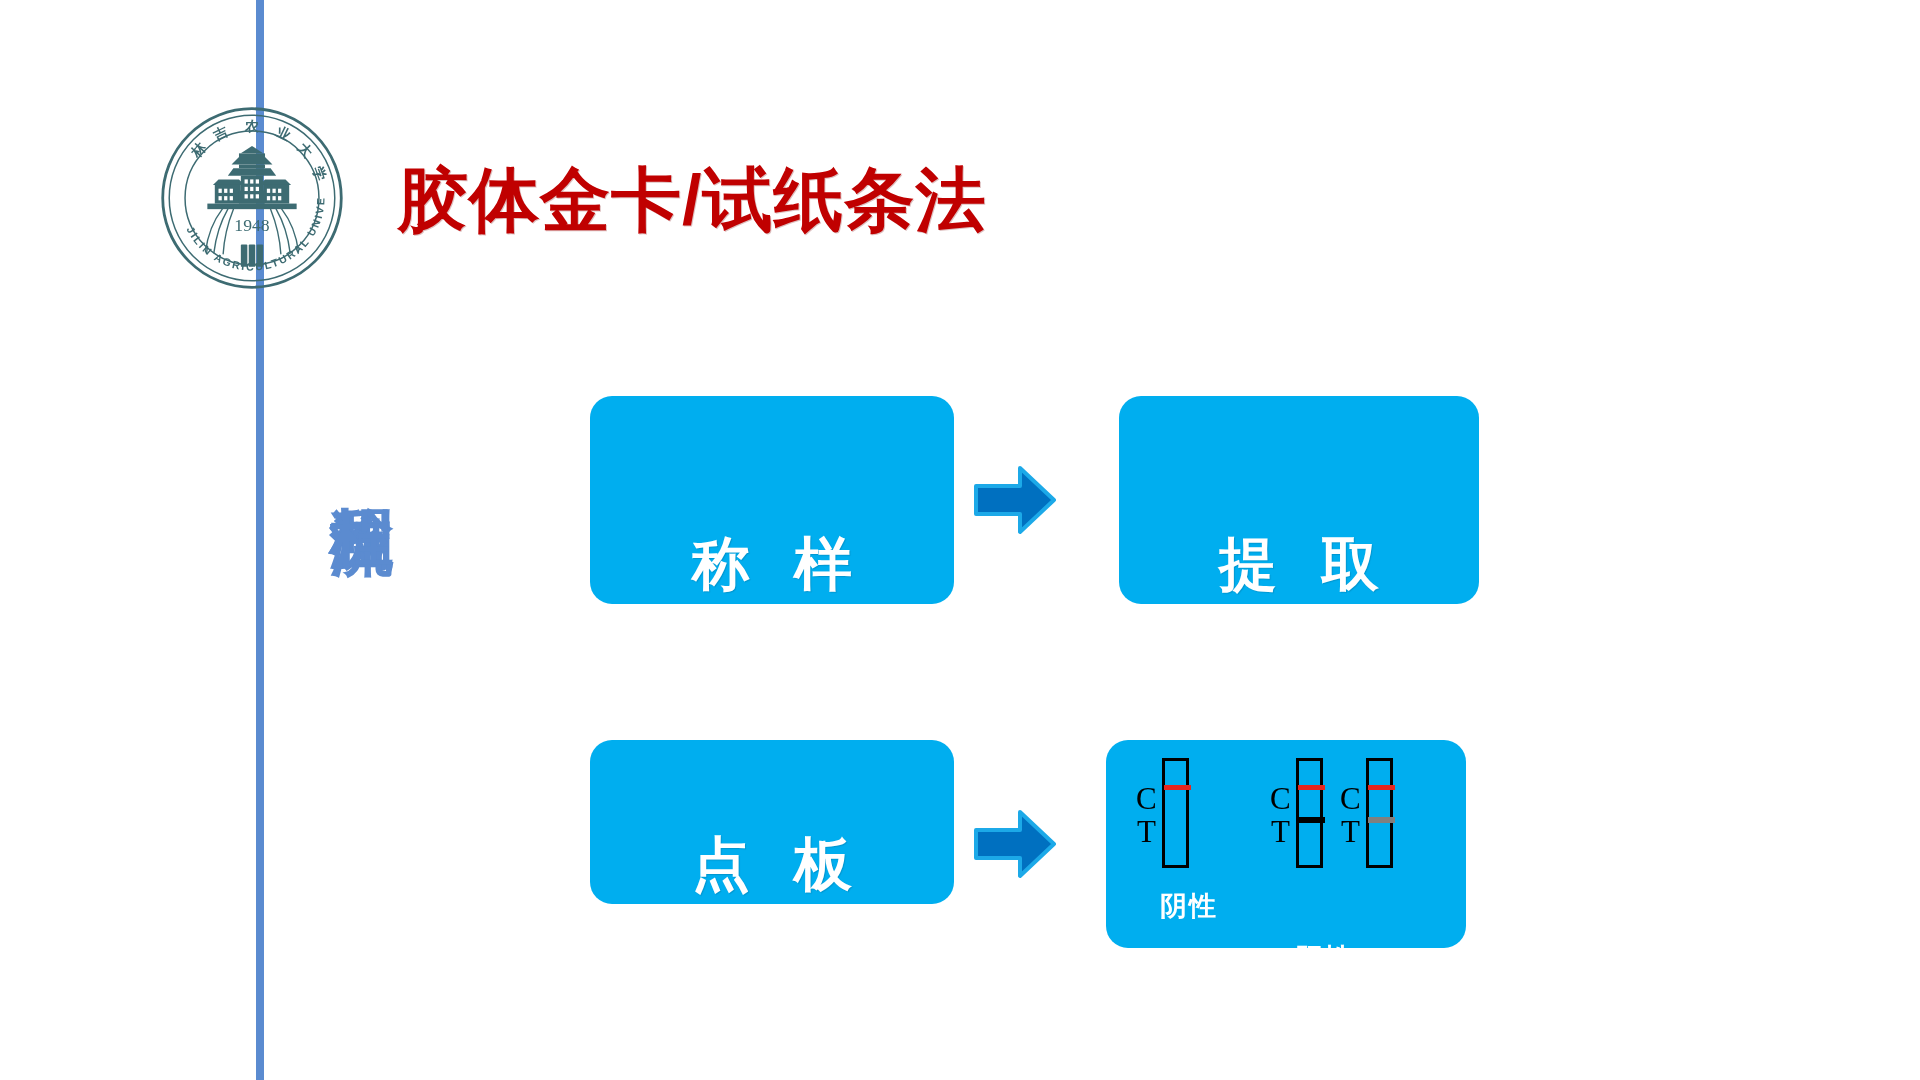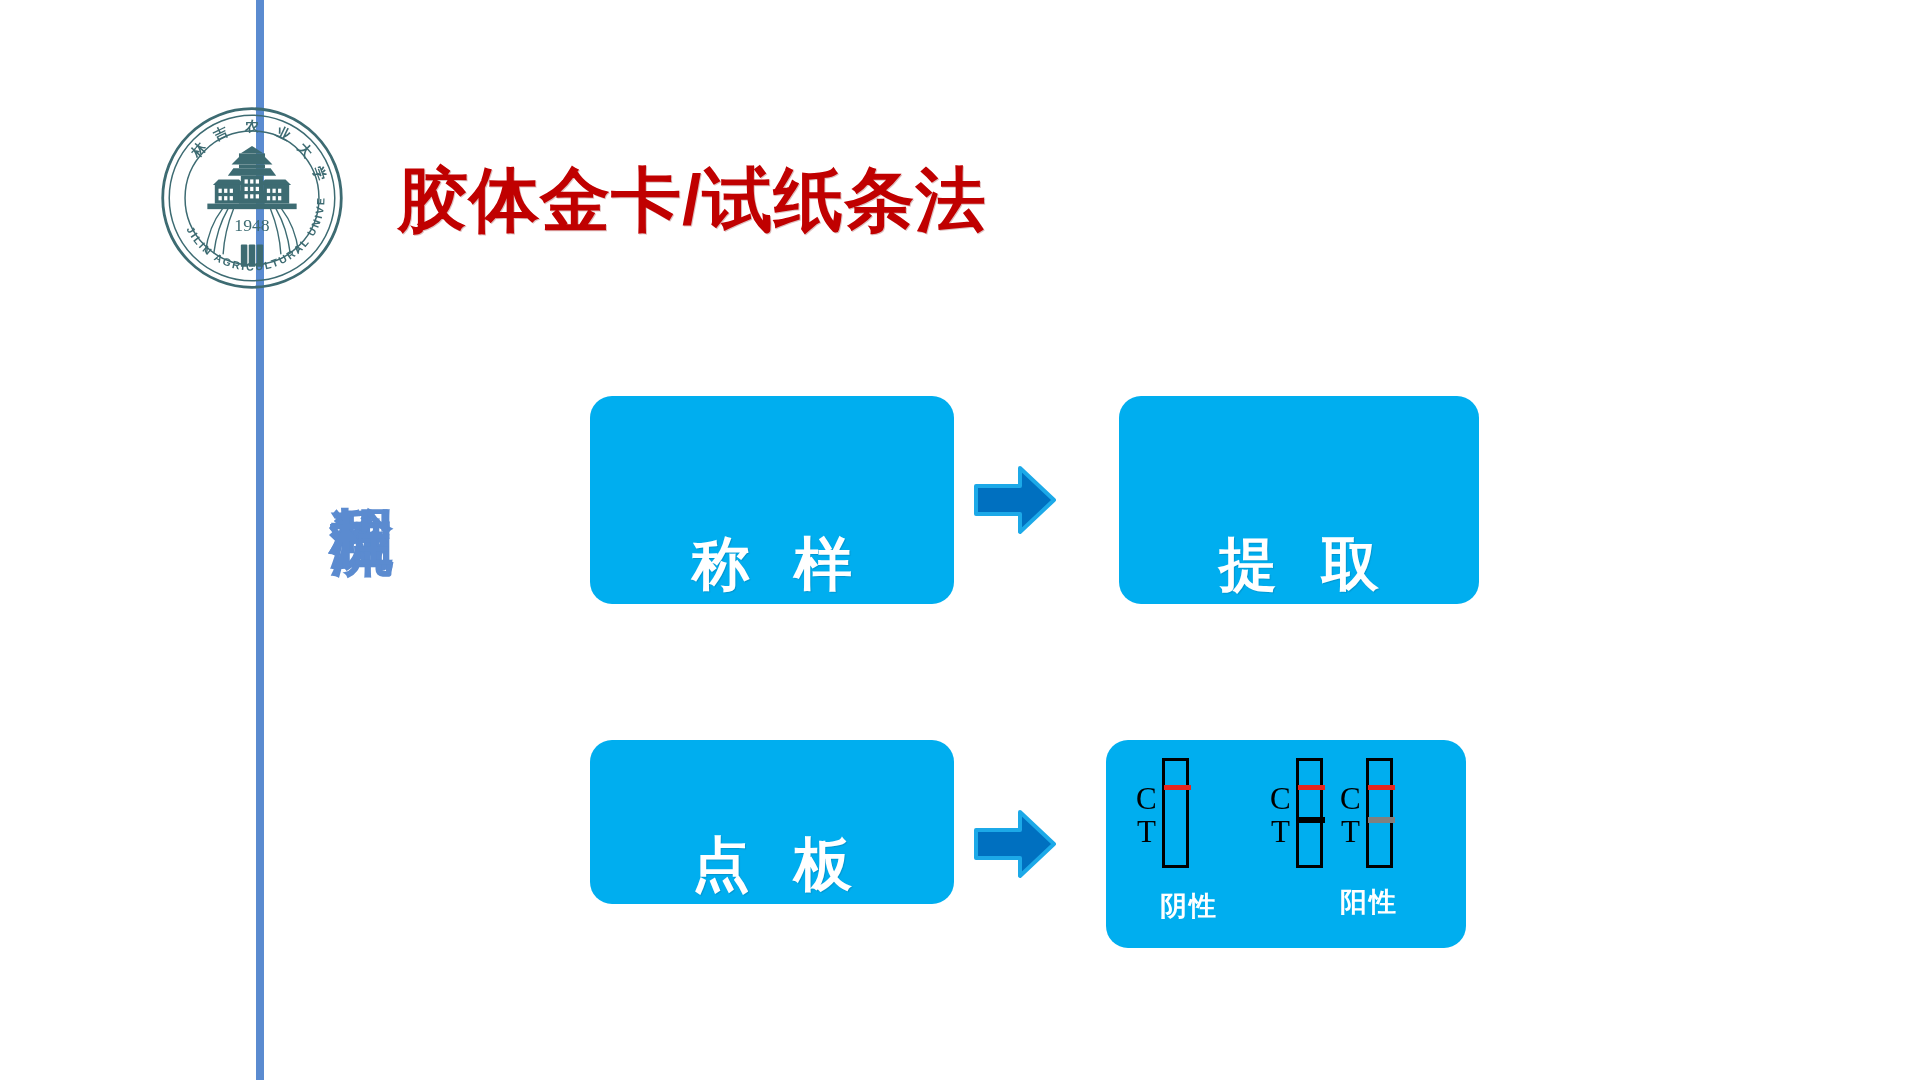--- a/index.html
+++ b/index.html
@@ -142,21 +142,21 @@
 
   .strip-caption {
     position: absolute;
     color: #ffffff;
     font-size: 27px;
     font-weight: bold;
     letter-spacing: 2px;
     white-space: nowrap;
   }
   .cap-neg { left: 1160px; top: 888px; }
-  .cap-pos { left: 1296px; top: 884px; margin-left: 44px; }
+  .cap-pos { left: 1296px; top: 940px; }
 </style>
 </head>
 <body>
 
 <div id="slide">
 
   <div class="vrule"></div>
 
   <div class="seal">
     <svg viewBox="0 0 200 200" width="186" height="186" aria-hidden="true">

